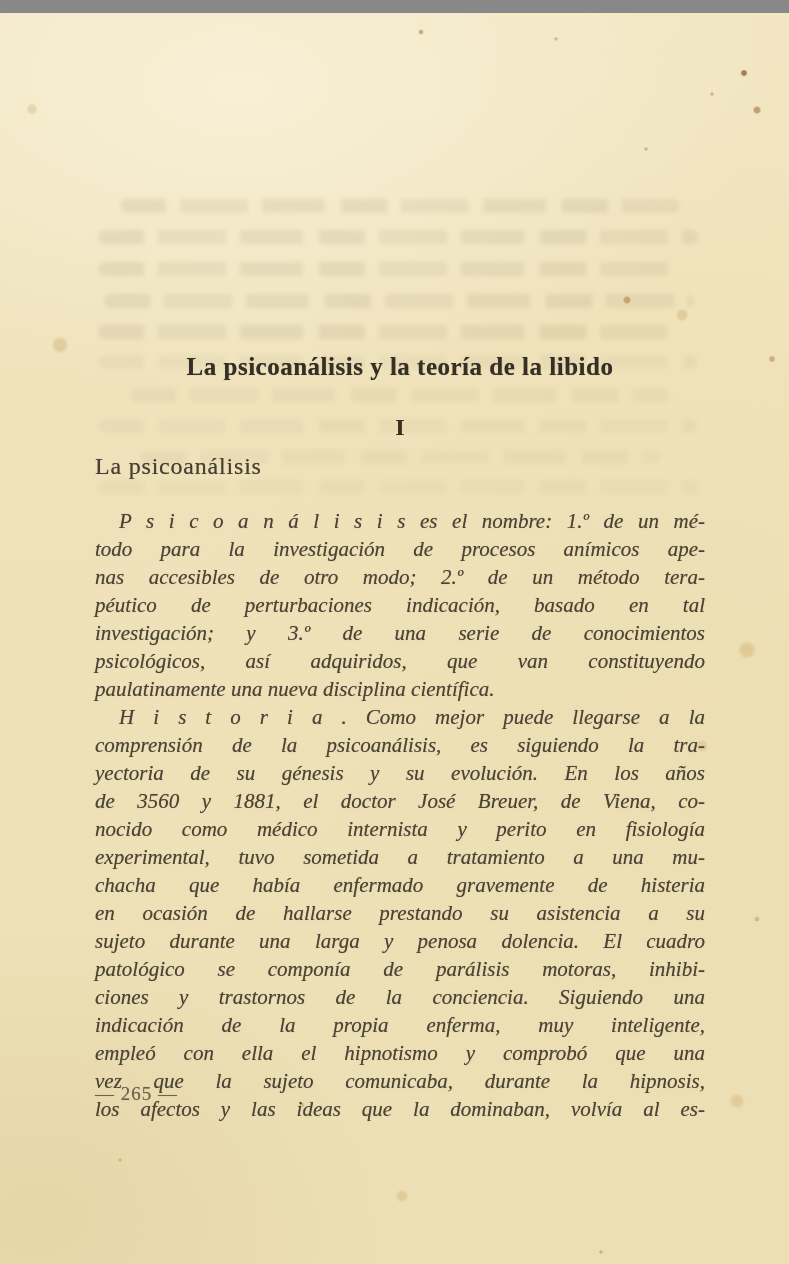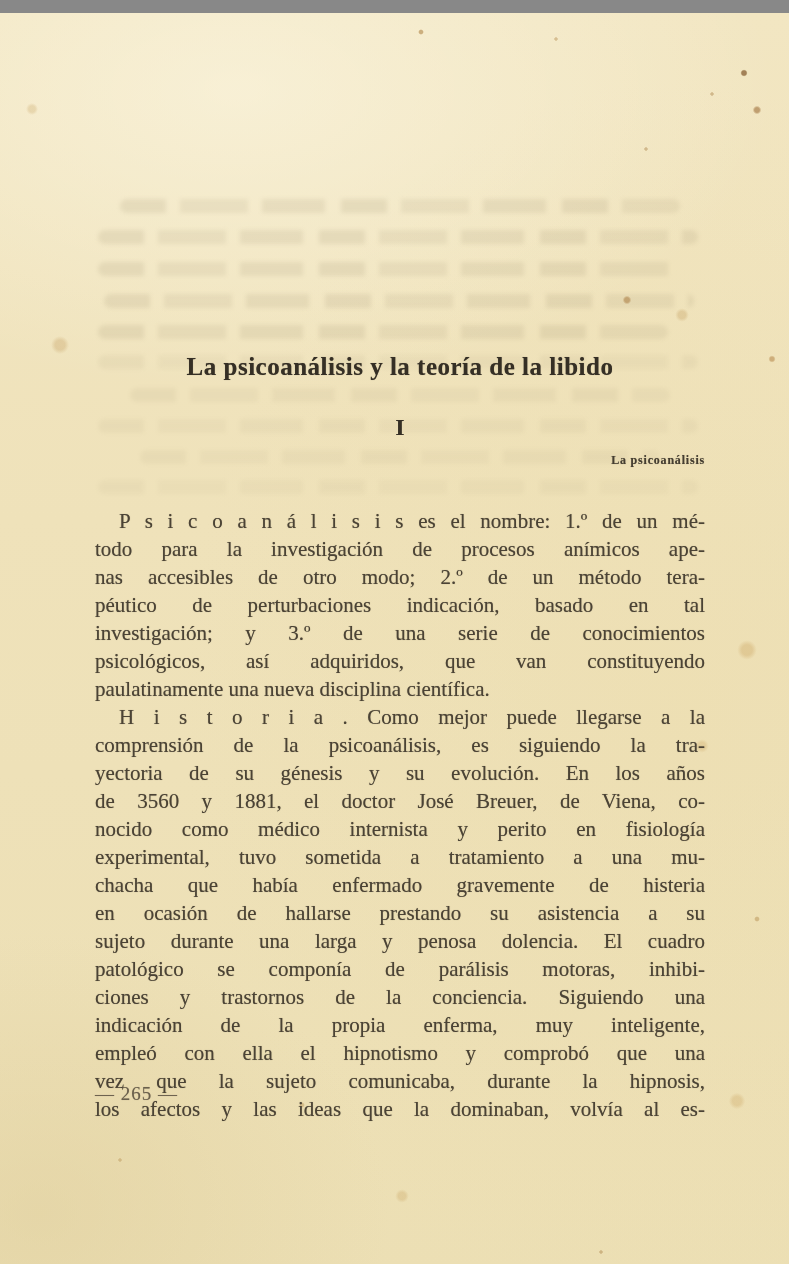--- a/index.html
+++ b/index.html
@@ -73,33 +73,33 @@
     font-size:25px;font-weight:bold;letter-spacing:.5px;
     color:var(--ink-dark);
     text-shadow:0 0 .7px rgba(53,47,37,.6);
   }
   .chapter-numeral{
     top:401px;text-align:center;
     font-size:24px;font-weight:bold;color:var(--ink-dark);
     text-shadow:0 0 .6px rgba(53,47,37,.5);
   }
   .chapter-title{
-    top:440px;text-align:right;
-    font-size:12px;font-weight:bold;letter-spacing:.8px;
+    top:440px;text-align:left;
+    font-size:24px;font-weight:normal;letter-spacing:.8px;
     color:#453e31;
     text-shadow:0 0 .7px rgba(69,62,49,.55);
   }
   .body-text{
     top:494px;
     font-size:21px;
     text-shadow:0 0 .8px rgba(75,67,53,.55);
   }
   .line{
     height:28px;line-height:28px;white-space:nowrap;
-    text-align:justify;text-align-last:justify;
+    text-align:justify;text-align-last:justify;font-style:italic;
   }
   .line.indent{text-indent:24px;}
   .line.flush-last{text-align-last:left;}
   .page-number{
     top:1070px;text-align:left;
     font-size:19px;letter-spacing:1px;color:#5d5342;opacity:.9;
     text-shadow:0 0 .8px rgba(93,83,66,.5);
   }
 </style>
 </head>

